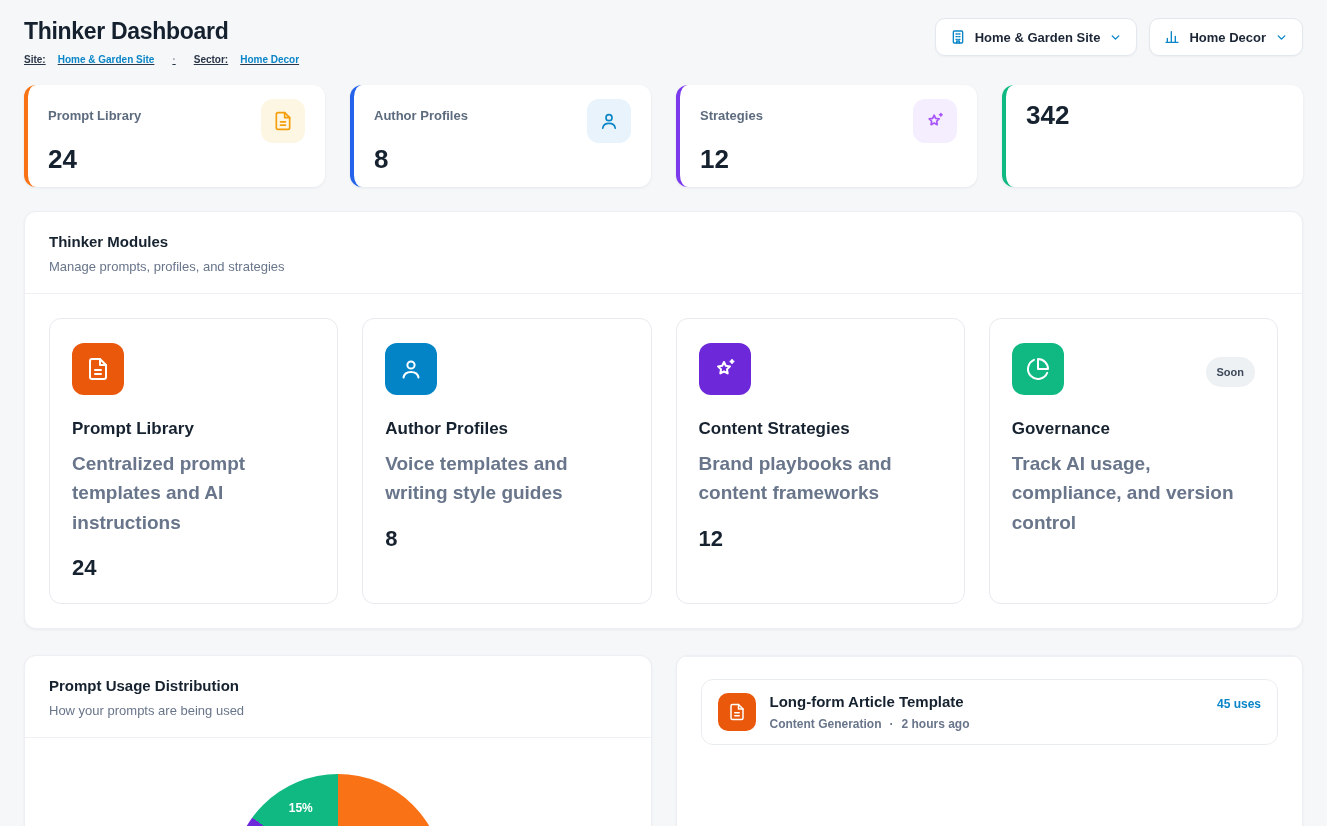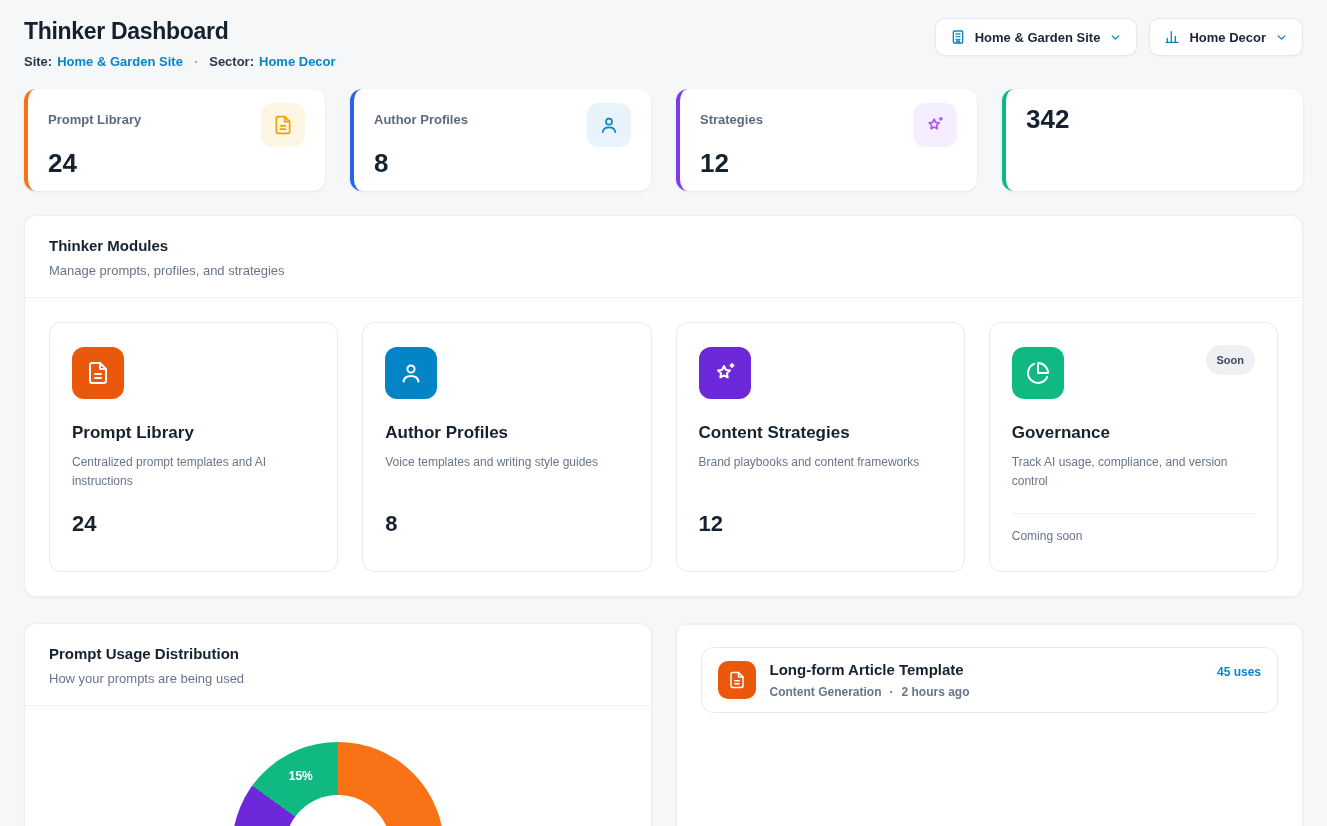--- a/index.html
+++ b/index.html
@@ -7,21 +7,21 @@
   body {
     background:#f5f7f9;
     font-family:"Liberation Sans", sans-serif;
     color:#1b2535;
   }
   .page { padding:18px 24px 0; }
 
   
   .header-row { display:flex; justify-content:space-between; align-items:flex-start; }
   .page-title { font-size:23px; font-weight:800; color:#15202e; letter-spacing:-0.3px; }
-  .crumbs { margin-top:9px; font-size:13px; font-weight:700; color:#2b3648; display:flex; align-items:center; gap:5px; }
+  .crumbs { margin-top:9px; font-size:10px; font-weight:700; color:#2b3648; display:flex; align-items:center; gap:12px;text-decoration:underline; }
   .crumbs a { color:#0a85c7; text-decoration:none; font-weight:700; cursor:pointer; }
   .crumb-dot { color:#939cab; margin:0 6px; font-weight:700; }
   .header-actions { display:flex; gap:12px; }
   .select-btn {
     display:flex; align-items:center; gap:9px; background:#fff;
     border:1px solid #e3e8ee; border-radius:10px; height:38px; padding:0 14px;
     font-size:13px; font-weight:700; color:#1b2535; cursor:pointer;
     box-shadow:0 1px 2px rgba(16,24,40,.04);
     font-family:"Liberation Sans", sans-serif;
   }
@@ -51,24 +51,24 @@
   .card-sub { font-size:13px; color:#68758a; margin-top:9px; font-weight:500; }
   .divider { border-top:1px solid #edf0f4; }
   .modules-grid { display:grid; grid-template-columns:repeat(4,1fr); gap:24px; padding:24px; }
   .module-card {
     position:relative; border:1px solid #e7eaee; border-radius:12px;
     padding:24px 22px 22px; background:#fff; min-height:250px; cursor:pointer;
   }
   .module-icon { width:52px; height:52px; border-radius:12px; color:#fff; display:flex; align-items:center; justify-content:center; }
   .module-icon svg { width:24px; height:24px; }
   .module-title { font-size:17px; font-weight:800; margin-top:24px; color:#16222f; }
-  .module-desc { font-size:12px; color:#68758a; margin-top:10px; line-height:1.55; min-height:40px; font-weight:400; }
+  .module-desc { font-size:19px; color:#68758a; margin-top:10px; line-height:1.55; min-height:40px; font-weight:700; }
   .module-value { font-size:22px; font-weight:800; margin-top:18px; color:#16222f; }
   .soon-badge {
-    position:absolute; top:22px; right:22px; background:#eef1f4; color:#3e4a5b;
+    position:absolute; top:38px; right:22px; background:#eef1f4; color:#3e4a5b;
     font-size:11px; font-weight:700; padding:9px 11px; border-radius:999px;
   }
   .coming-soon { border-top:1px solid #edf0f4; margin-top:20px; padding-top:15px; font-size:12px; color:#68758a; font-weight:500; }
 
   
   .bottom-row { display:grid; grid-template-columns:1fr 1fr; gap:24px; margin-top:26px; }
   .panel {
     background:#fff; border:1px solid #eceff3; border-radius:12px;
     box-shadow:0 1px 3px rgba(16,24,40,.05); height:430px; overflow:hidden;
   }
@@ -237,21 +237,20 @@
       <div class="module-card">
         <span class="soon-badge">Soon</span>
         <div class="module-icon" style="background: rgb(16, 185, 129);">
           <svg viewBox="0 0 24 24" fill="none" stroke="currentColor" stroke-width="2" stroke-linecap="round" stroke-linejoin="round">
               <path d="M21.2 15.9A10 10 0 1 1 8 2.8"></path>
               <path d="M22 12A10 10 0 0 0 12 2v10z"></path>
             </svg>
         </div>
         <div class="module-title">Governance</div>
         <div class="module-desc">Track AI usage, compliance, and version control</div>
-        <div class="coming-soon">Coming soon</div>
       </div>
 
     </div>
   </div>
 
   <div class="bottom-row">
 
     <div class="panel">
       <div class="card-head">
         <div class="card-title">Prompt Usage Distribution</div>

